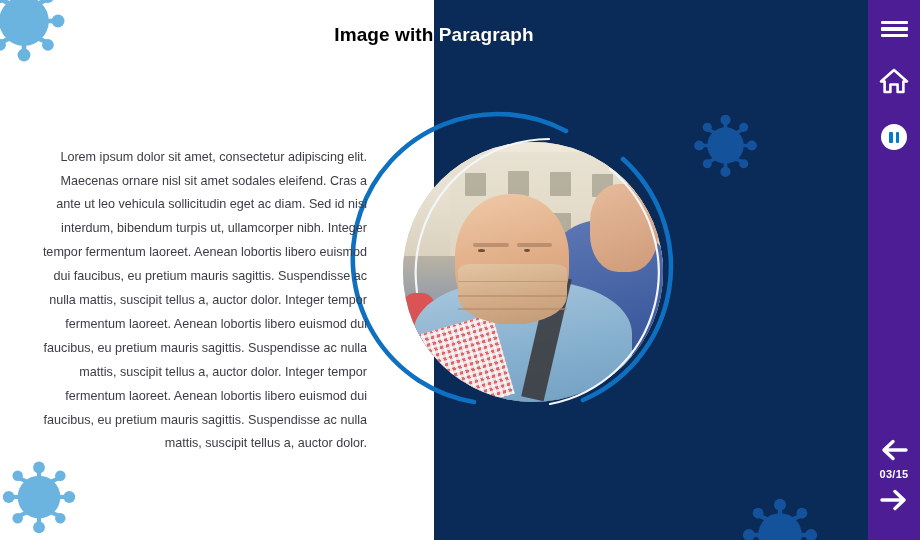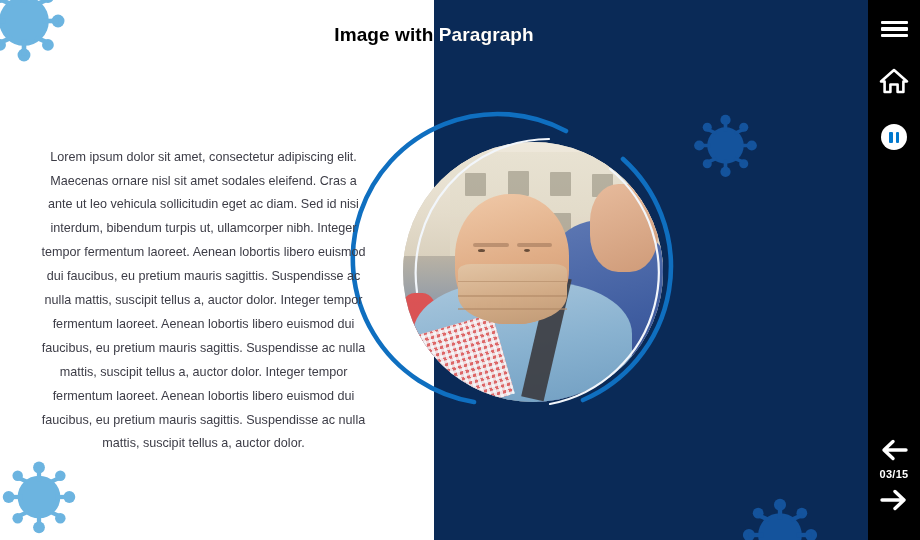--- a/index.html
+++ b/index.html
@@ -6,36 +6,36 @@
   body{
     width:920px;height:540px;overflow:hidden;
     font-family:"Liberation Sans","DejaVu Sans",sans-serif;
     background:#ffffff;
   }
   #stage{position:relative;width:920px;height:540px;overflow:hidden;background:#ffffff;}
 
   
   .panel-white{position:absolute;left:0;top:0;width:434px;height:540px;background:#ffffff;}
   .panel-navy{position:absolute;left:434px;top:0;width:434px;height:540px;background:#0a2a57;}
-  .sidebar{position:absolute;left:868px;top:0;width:52px;height:540px;background:#000000;}
+  .sidebar{position:absolute;left:868px;top:0;width:52px;height:540px;background:#4c1d95;}
 
   
   .title-wrap{position:absolute;left:0;top:21px;width:868px;height:28px;z-index:7;
     display:flex;align-items:center;justify-content:center;pointer-events:none;}
   .title{font-size:19px;font-weight:bold;letter-spacing:.1px;white-space:nowrap;
     position:relative;line-height:28px;}
   
   .title-clip{position:absolute;left:434px;top:21px;width:434px;height:28px;overflow:hidden;z-index:8;pointer-events:none;}
   .title-clip .inner{position:absolute;left:-434px;top:0;width:868px;height:28px;
     display:flex;align-items:center;justify-content:center;}
   .title-clip .title{color:#ffffff;}
 
   
   .para{position:absolute;left:40px;top:133px;width:327px;z-index:6;
-    font-size:12.6px;line-height:23.9px;color:#3c3c46;text-align:center;}
+    font-size:12.6px;line-height:23.9px;color:#3c3c46;text-align:right;}
 
   
   .photo-area{position:absolute;left:378px;top:117px;width:310px;height:310px;z-index:5;}
   .photo-circle{position:absolute;left:25px;top:25px;width:260px;height:260px;border-radius:50%;
     overflow:hidden;background:#cfcac0;}
   .ph-sky{position:absolute;left:0;top:0;width:100%;height:46%;
     background:linear-gradient(180deg,#efe9dc 0%,#e4dccb 60%,#d9d0bd 100%);}
   .ph-bldg{position:absolute;left:18%;top:4%;width:74%;height:44%;
     background:linear-gradient(180deg,#e8e2d2 0%,#ded6c3 100%);opacity:.95;}
   .ph-win{position:absolute;background:#8a8472;opacity:.55;border-radius:1px;}

